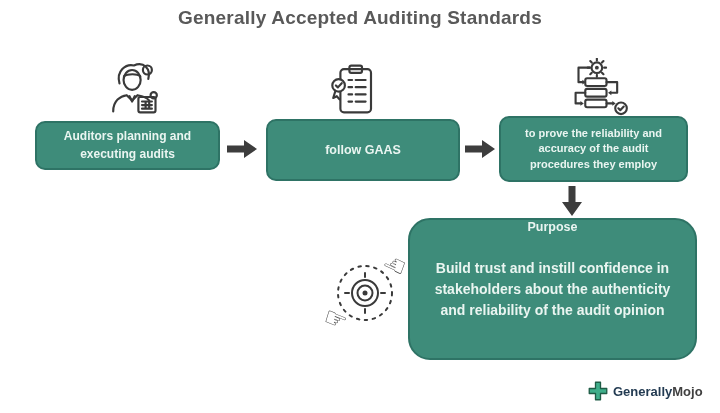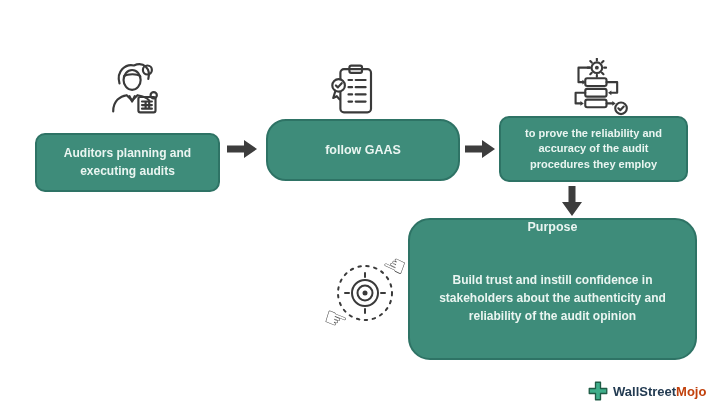--- a/index.html
+++ b/index.html
@@ -10,53 +10,54 @@
   .title{
     position:absolute;top:5px;left:0;width:720px;text-align:center;
     color:#595959;font-size:19px;font-weight:700;line-height:25px;letter-spacing:.2px;
   }
   .flow-box{
     position:absolute;background:#3E8C7A;border:2px solid #2E7365;border-radius:10px;
     display:flex;align-items:center;justify-content:center;text-align:center;
     color:#EAF5F1;font-weight:600;box-sizing:border-box;
   }
   .flow-box .lbl{display:block;}
-  #box1{left:35px;top:121px;width:185px;height:59px;font-size:12px;margin-top:12px;}
+  #box1{left:35px;top:121px;width:185px;height:49px;font-size:12px;}
   #box1 .lbl{max-width:150px;line-height:1.45;}
-  #box2{left:266px;top:119px;width:194px;height:62px;font-size:12.5px;border-radius:20px;}
+  #box2{left:266px;top:119px;width:194px;height:62px;font-size:12.5px;}
   #box3{left:499px;top:116px;width:189px;height:66px;font-size:11px;}
   #box3 .lbl{max-width:164px;line-height:1.4;}
   .purpose-box{
     position:absolute;left:408px;top:218px;width:289px;height:142px;
     background:#3E8C7A;border:2px solid #2E7365;border-radius:22px;box-sizing:border-box;
     color:#EAF5F1;text-align:center;
   }
   .purpose-box .head{font-size:12.5px;font-weight:600;}
   .purpose-box .body{
-    margin:37px auto 0 auto;max-width:262px;font-size:12px;font-weight:600;line-height:1.5;
+    margin:24px auto 0 auto;max-width:262px;font-size:14px;font-weight:600;line-height:1.5;
   }
   .icon{position:absolute;}
   .arrow{position:absolute;}
   .hand{position:absolute;color:#3a3a3a;font-size:26px;line-height:1;}
   .hand-top{right:-2px;top:-2px;transform:rotate(205deg);}
   .hand-bottom{left:-2px;bottom:0px;transform:rotate(22deg);}
   .logo{
     position:absolute;left:588px;top:381px;display:flex;align-items:center;gap:5px;
     font-size:13px;font-weight:700;
   }
   .logo .p1{color:#233B52;}
-  .logo .p2{color:#c2410c;}
+  .logo .p2{color:#404040;}
   svg{display:block;}
 </style>
 </head>
 <body>
 
 <div class="stage">
 
   <div class="title">
+    <div>Generally Accepted Auditing Standards</div>
   </div>
 
   <div class="icon" style="left:106px;top:59px;">
     <svg width="54" height="58" viewBox="0 0 60 64" fill="none" stroke="#3A3A3A" stroke-width="2.4" stroke-linecap="round" stroke-linejoin="round">
       <path d="M15 27 C11 13 22 5 31 7 C42 2 50 11 47 22"></path>
       <circle cx="46" cy="12" r="5"></circle>
       <ellipse cx="29" cy="23" rx="9.5" ry="11"></ellipse>
       <path d="M20 19 C24 16 35 16 38 19"></path>
       <path d="M8 58 C8 46 16 41 23 40 L29 46 L35 40 C41 41 46 43 48 46"></path>
       <path d="M26 41 L29 47 L32 41"></path>
@@ -145,17 +146,17 @@
     <div class="body">Build trust and instill confidence in stakeholders about the authenticity and reliability of the audit opinion</div>
   </div>
 
   <div class="logo">
     <span>
       <svg width="20" height="20" viewBox="0 0 24 24">
         <path d="M9 1.5 h6 v7.5 h7.5 v6 h-7.5 v7.5 h-6 v-7.5 h-7.5 v-6 h7.5 z" fill="#3FAE8A" stroke="#1F5C46" stroke-width="1.6" stroke-linejoin="round"></path>
       </svg>
     </span>
     <span>
-      <span class="p1">WallStreet</span><span class="p2">Mojo</span>
+      <span class="p1">Generally</span><span class="p2">Mojo</span>
     </span>
   </div>
 
 </div>
 
 </body></html>

